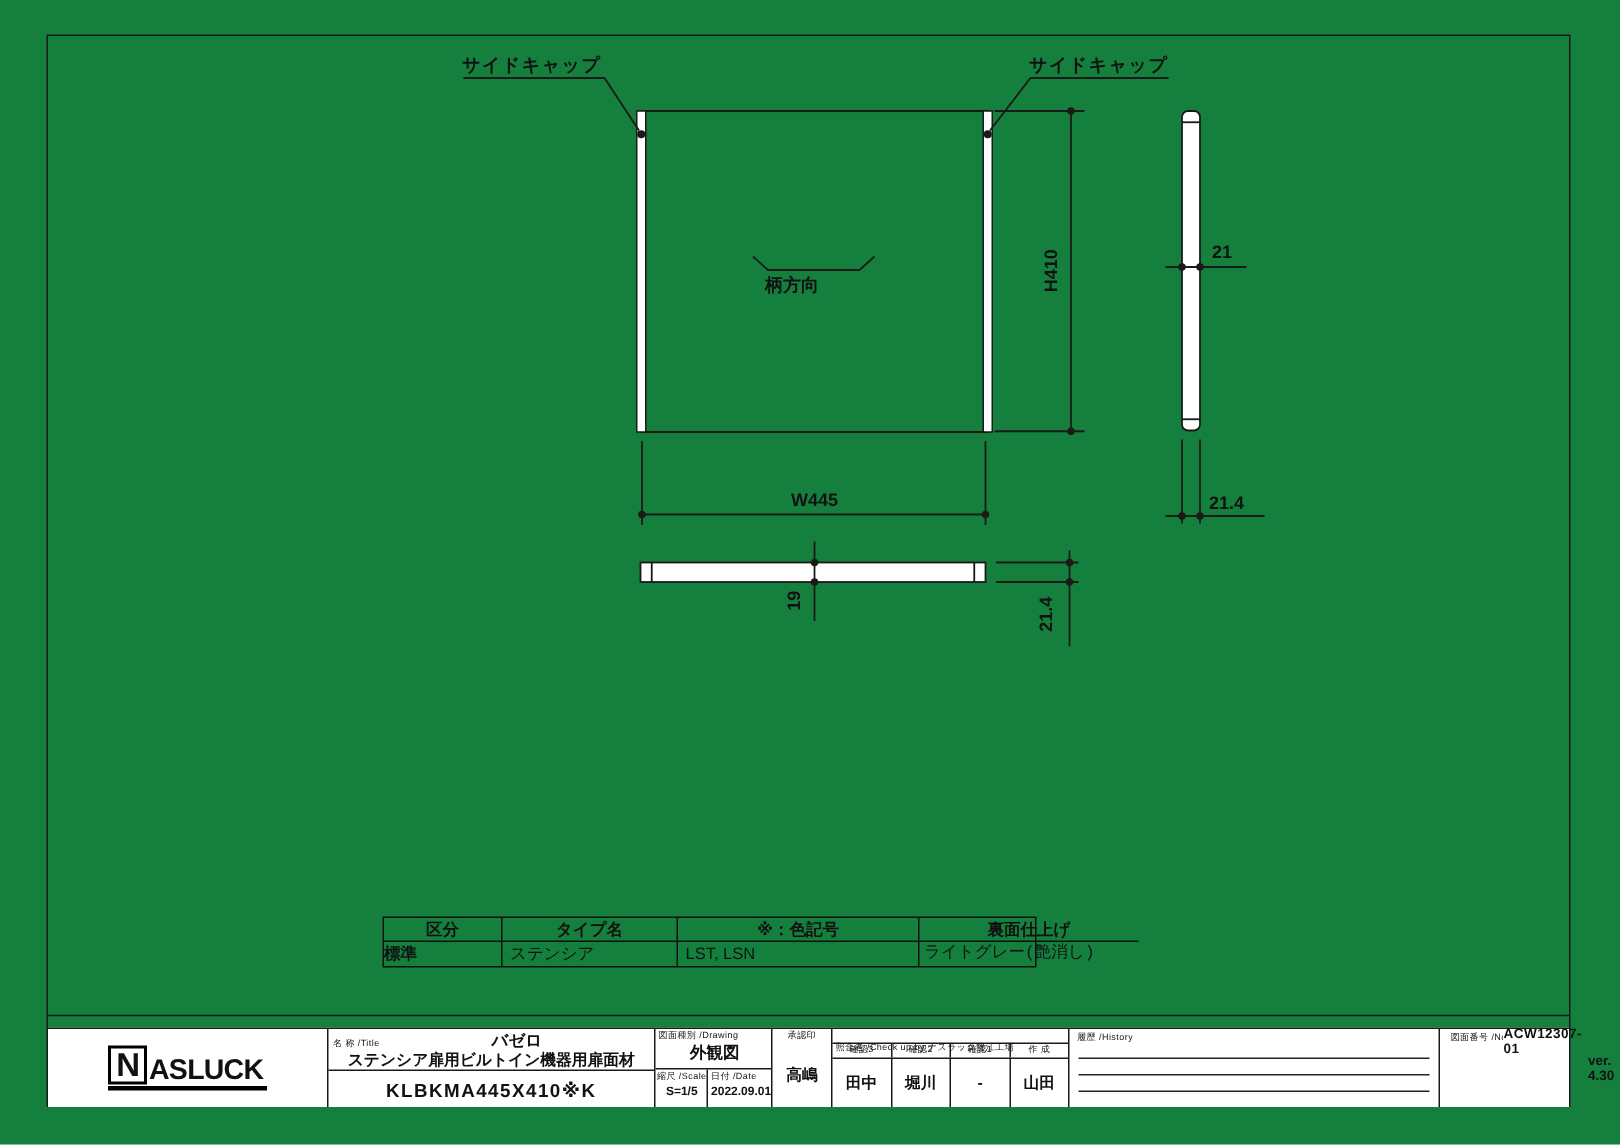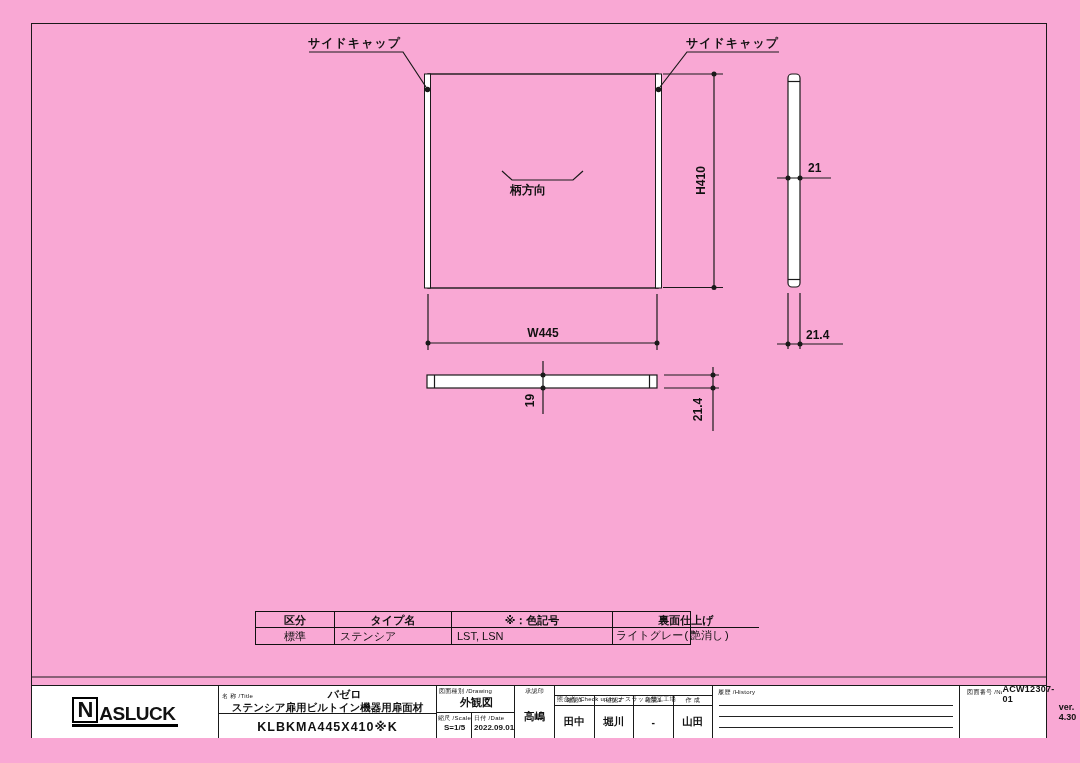--- a/index.html
+++ b/index.html
@@ -1,17 +1,17 @@
 <!DOCTYPE html>
 <html><head>
 <meta charset="utf-8">
 <style>
   html,body{margin:0;padding:0;background:#e8e8e8;}
   .sheet{
-    position:relative;width:1080px;height:763px;background:#f9a8d4;
+    position:relative;width:1080px;height:763px;background:#15803d;
     font-family:"Liberation Sans","DejaVu Sans",sans-serif;color:#111;
     overflow:hidden;margin:0 auto;
   }
   .frame{
     position:absolute;left:31px;top:23px;width:1016px;height:715px;
     border:1.8px solid #1a1a1a;box-sizing:border-box;
   }
   svg.lines{position:absolute;left:0;top:0;}
   .t{position:absolute;font-size:12px;font-weight:600;white-space:nowrap;line-height:13px;}
   .cap-label{font-size:12px;font-weight:700;letter-spacing:1px;}
@@ -25,21 +25,21 @@
     display:grid;grid-template-columns:79px 117px 161px 146px;
     font-size:11px;line-height:16px;
   }
   .parts-table .cell{
     height:16px;border-right:1px solid #111;border-bottom:1px solid #111;
     overflow:hidden;white-space:nowrap;box-sizing:border-box;
   }
   .parts-table .cell.lastcol{border-right:none;}
   .parts-table .cell.lastrow{border-bottom:none;}
   .parts-table .hd{text-align:center;font-weight:700;}
-  .parts-table .c-ctr{text-align:center;}
+  .parts-table .c-ctr{text-align:left;font-weight:bold;}
   .parts-table .c-left{padding-left:5px;}
   .parts-table .c-left2{padding-left:3px;font-family:Liberation Mono, monospace;}
 
   
   .title-block{
     position:absolute;left:32px;top:685px;width:1014px;height:52px;
     border-top:1.8px solid #1a1a1a;box-sizing:content-box;
     display:flex;background:#fff;
   }
   .tb-cell{box-sizing:border-box;border-right:1px solid #1a1a1a;position:relative;height:52px;}

